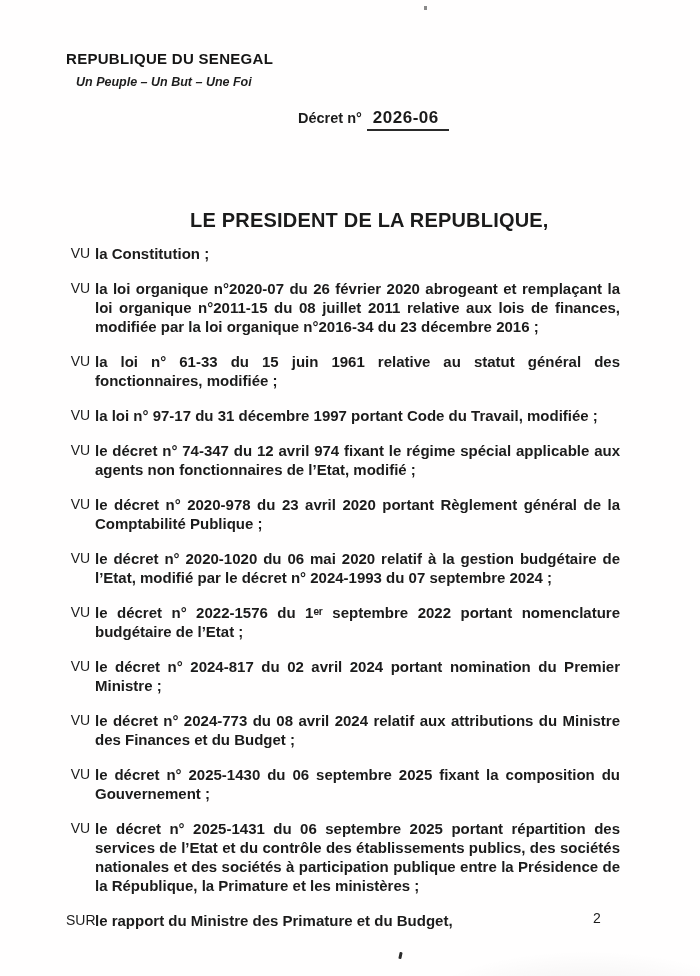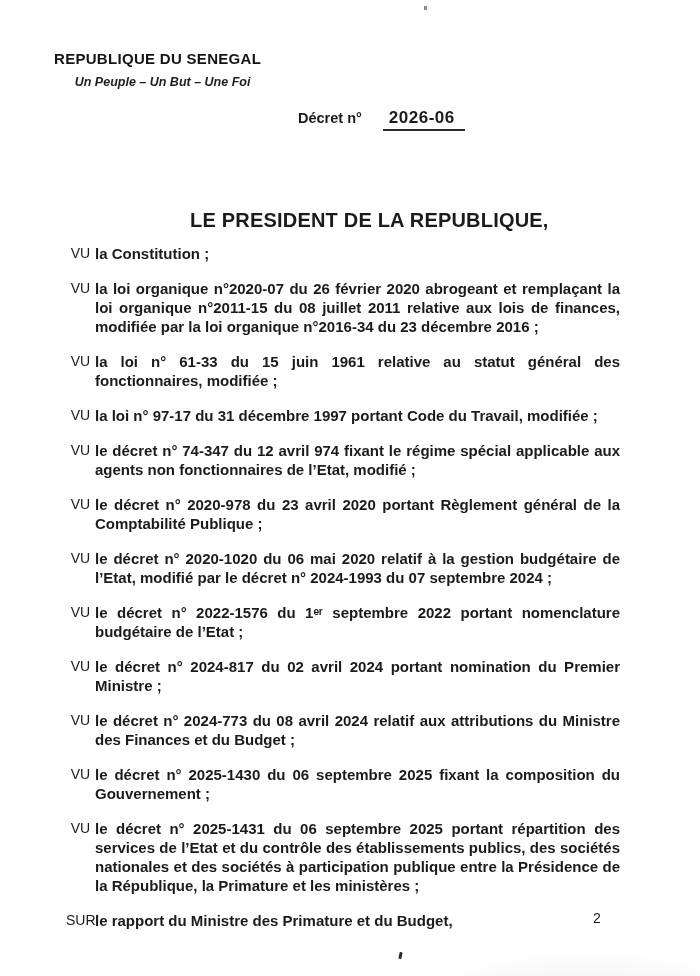--- a/index.html
+++ b/index.html
@@ -8,31 +8,31 @@
     position:relative;
     width:700px; height:976px;
     background:#fffefe;
     overflow:hidden;
     font-family:"Liberation Sans","DejaVu Sans",sans-serif;
     color:#1b1b1b;
     -webkit-font-smoothing:antialiased;
   }
 
   
-  .letterhead { position:absolute; left:54px; top:50px; }
+  .letterhead { position:absolute; left:66px; top:50px; }
   .letterhead-title { font-size:15px; font-weight:bold; letter-spacing:0.3px; color:#151515; }
-  .letterhead-motto { font-size:12.5px; font-style:italic; font-weight:bold; margin:8px 0 0 10px; color:#1e1e1e;text-align:center; }
+  .letterhead-motto { font-size:12.5px; font-style:italic; font-weight:bold; margin:8px 0 0 10px; color:#1e1e1e; }
 
   
   .decree-block { position:absolute; left:298px; top:108px; width:312px; }
   .decree-number-line { font-size:14.5px; font-weight:bold; white-space:nowrap; }
   .decree-number {
     display:inline-block;
     font-size:17px; font-weight:bold;
-    margin-left:21px; padding:0 10px 1px 6px;
+    margin-left:5px; padding:0 10px 1px 6px;
     border-bottom:2px solid #2a2a2a;
     letter-spacing:0.5px;
   }
   .decree-subject {
     margin-top:5px;
     font-size:14.5px; font-weight:bold;
     line-height:19.5px;
     text-align:justify;
   }
 

